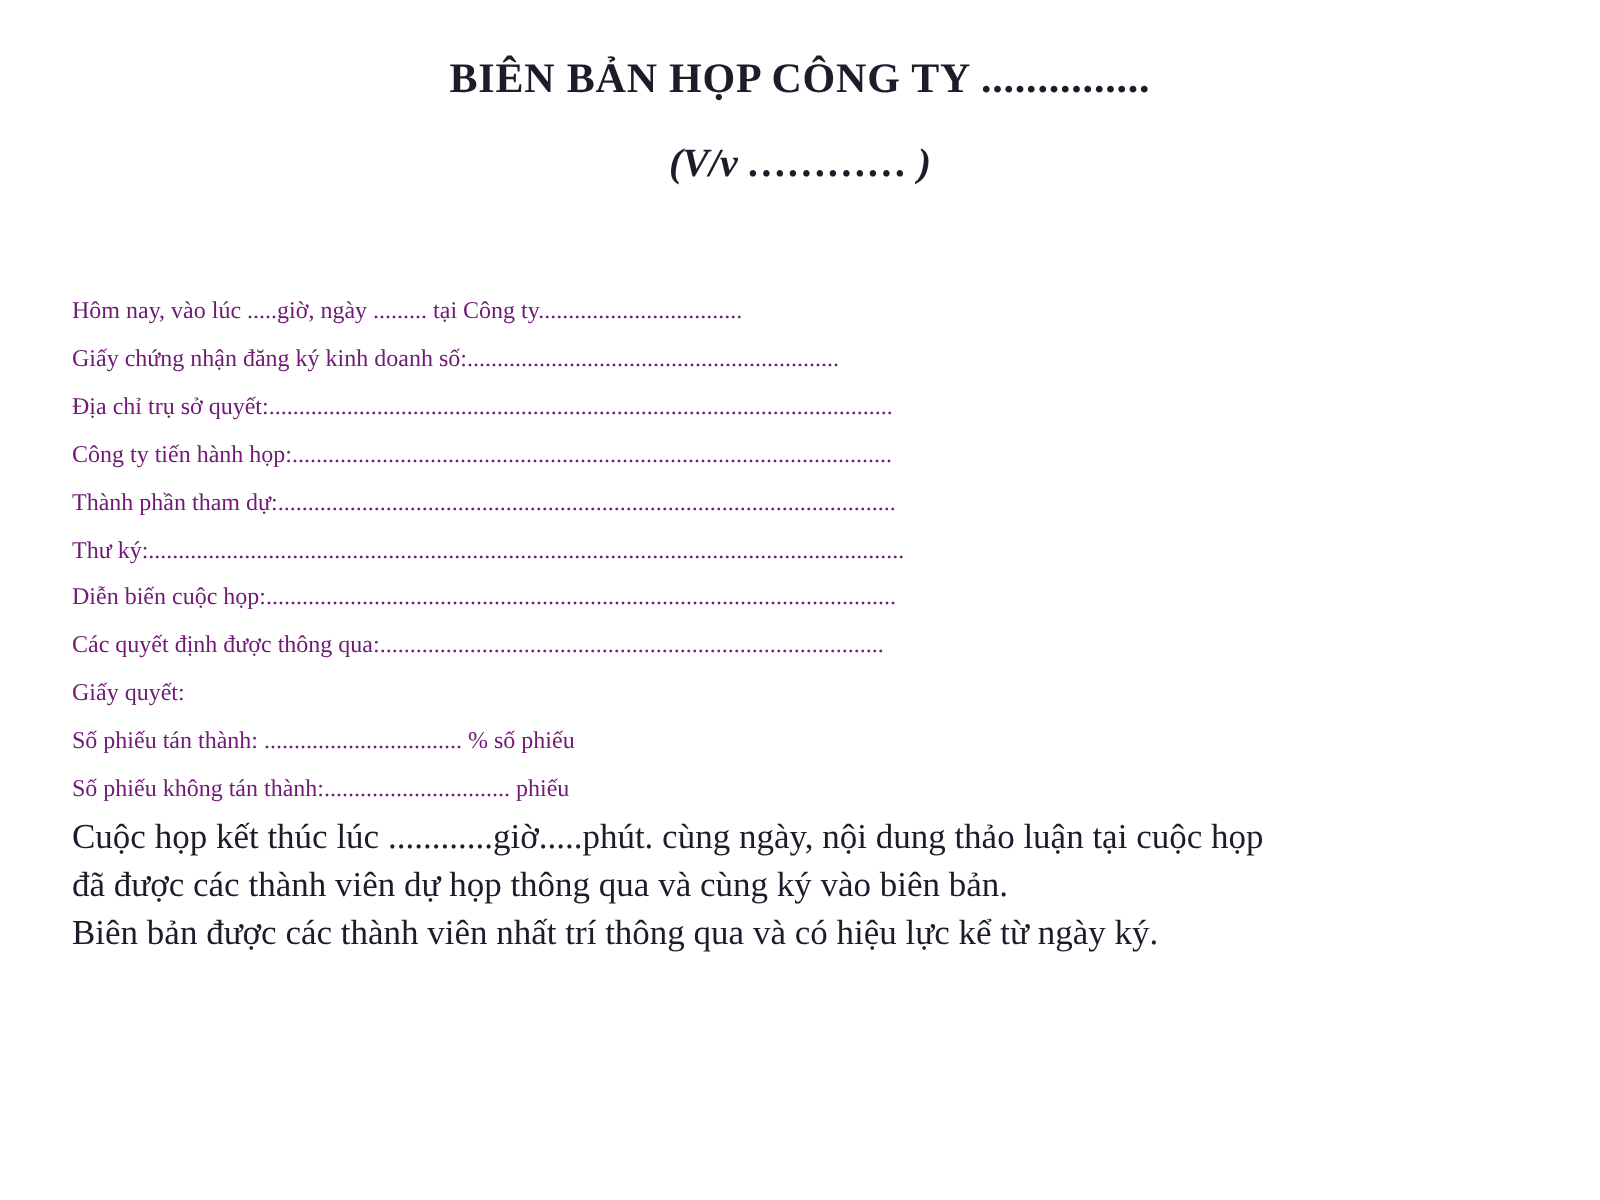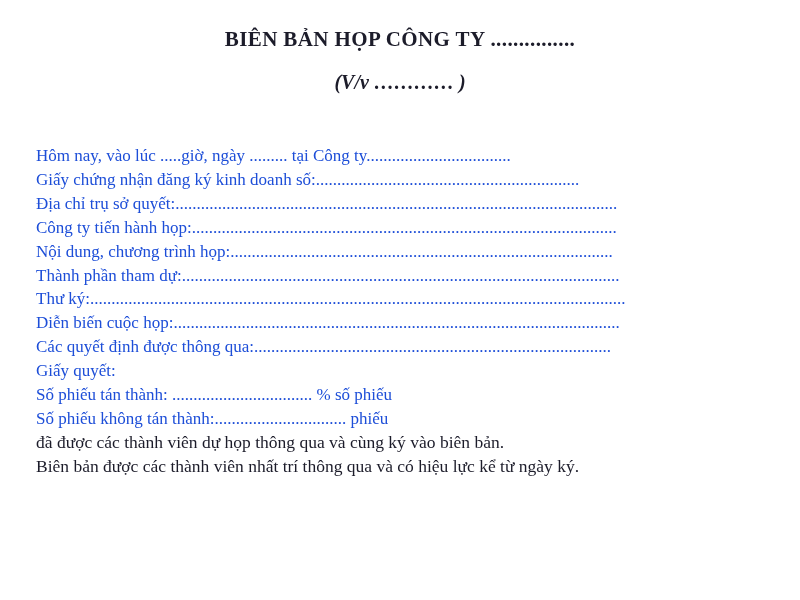--- a/index.html
+++ b/index.html
@@ -50,25 +50,25 @@
 
   
   .body-block {
     position: absolute;
     left: 36px;
     top: 144px;
     width: 748px;
   }
 
   .doc-line {
-    font-size: 17px;
+    font-size: 12px;
     line-height: 23.9px;
     white-space: pre;
     overflow: hidden;
-    color: #1d4ed8;
+    color: #701a75;
   }
 
   .para-line {
     font-size: 17.5px;
     line-height: 23.9px;
     white-space: pre;
     color: #1c1c2a;
   }
 </style>
 </head>
@@ -84,36 +84,36 @@
 
     <div class="doc-line">Hôm nay, vào lúc .....giờ, ngày ......... tại Công ty..................................</div>
 
     <div class="doc-line">Giấy chứng nhận đăng ký kinh doanh số:..............................................................</div>
 
 
     <div class="doc-line">Địa chỉ trụ sở quyết:........................................................................................................</div>
 
     <div class="doc-line">Công ty tiến hành họp:....................................................................................................</div>
 
-    <div class="doc-line">Nội dung, chương trình họp:..........................................................................................</div>
 
     <div class="doc-line">Thành phần tham dự:.......................................................................................................</div>
 
 
     <div class="doc-line">Thư ký:..............................................................................................................................</div>
 
     <div class="doc-line">Diễn biến cuộc họp:.........................................................................................................</div>
 
     <div class="doc-line">Các quyết định được thông qua:....................................................................................</div>
 
     <div class="doc-line">Giấy quyết:</div>
 
     <div class="doc-line">Số phiếu tán thành: ................................. % số phiếu</div>
 
     <div class="doc-line">Số phiếu không tán thành:............................... phiếu</div>
 
+    <div class="para-line">Cuộc họp kết thúc lúc ............giờ.....phút. cùng ngày, nội dung thảo luận tại cuộc họp</div>
 
     <div class="para-line">đã được các thành viên dự họp thông qua và cùng ký vào biên bản.</div>
 
     <div class="para-line">Biên bản được các thành viên nhất trí thông qua và có hiệu lực kể từ ngày ký.</div>
 
   </div>
 </div>
 
 </body></html>

